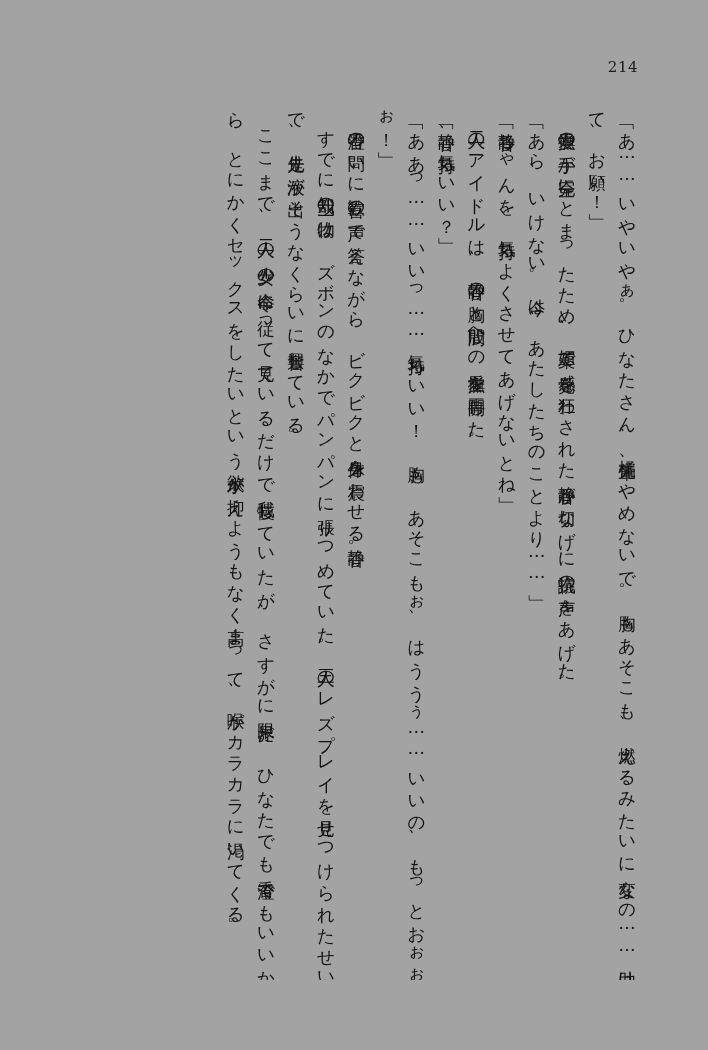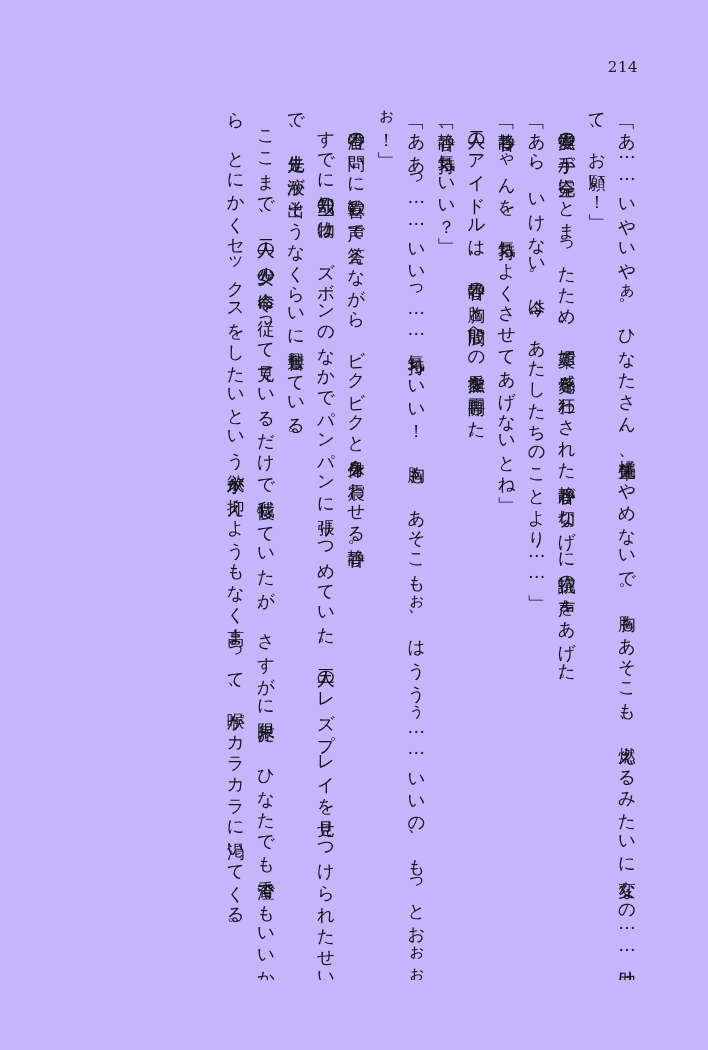--- a/index.html
+++ b/index.html
@@ -12,21 +12,21 @@
     height: 1050px;
     overflow: hidden;
     font-family: "DejaVu Serif", "Liberation Serif", serif;
     color: #111111;
   }
   .page {
     position: relative;
     width: 708px;
     height: 1050px;
     box-sizing: border-box;
-    background: #c4b5fd;
+    background: #a3a3a3;
   }
   .page-number {
     position: absolute;
     top: 58px;
     right: 70px;
     font-size: 15px;
     letter-spacing: 0.5px;
     color: #1a1a1a;
     font-family: "DejaVu Serif", "Liberation Serif", serif;
   }

